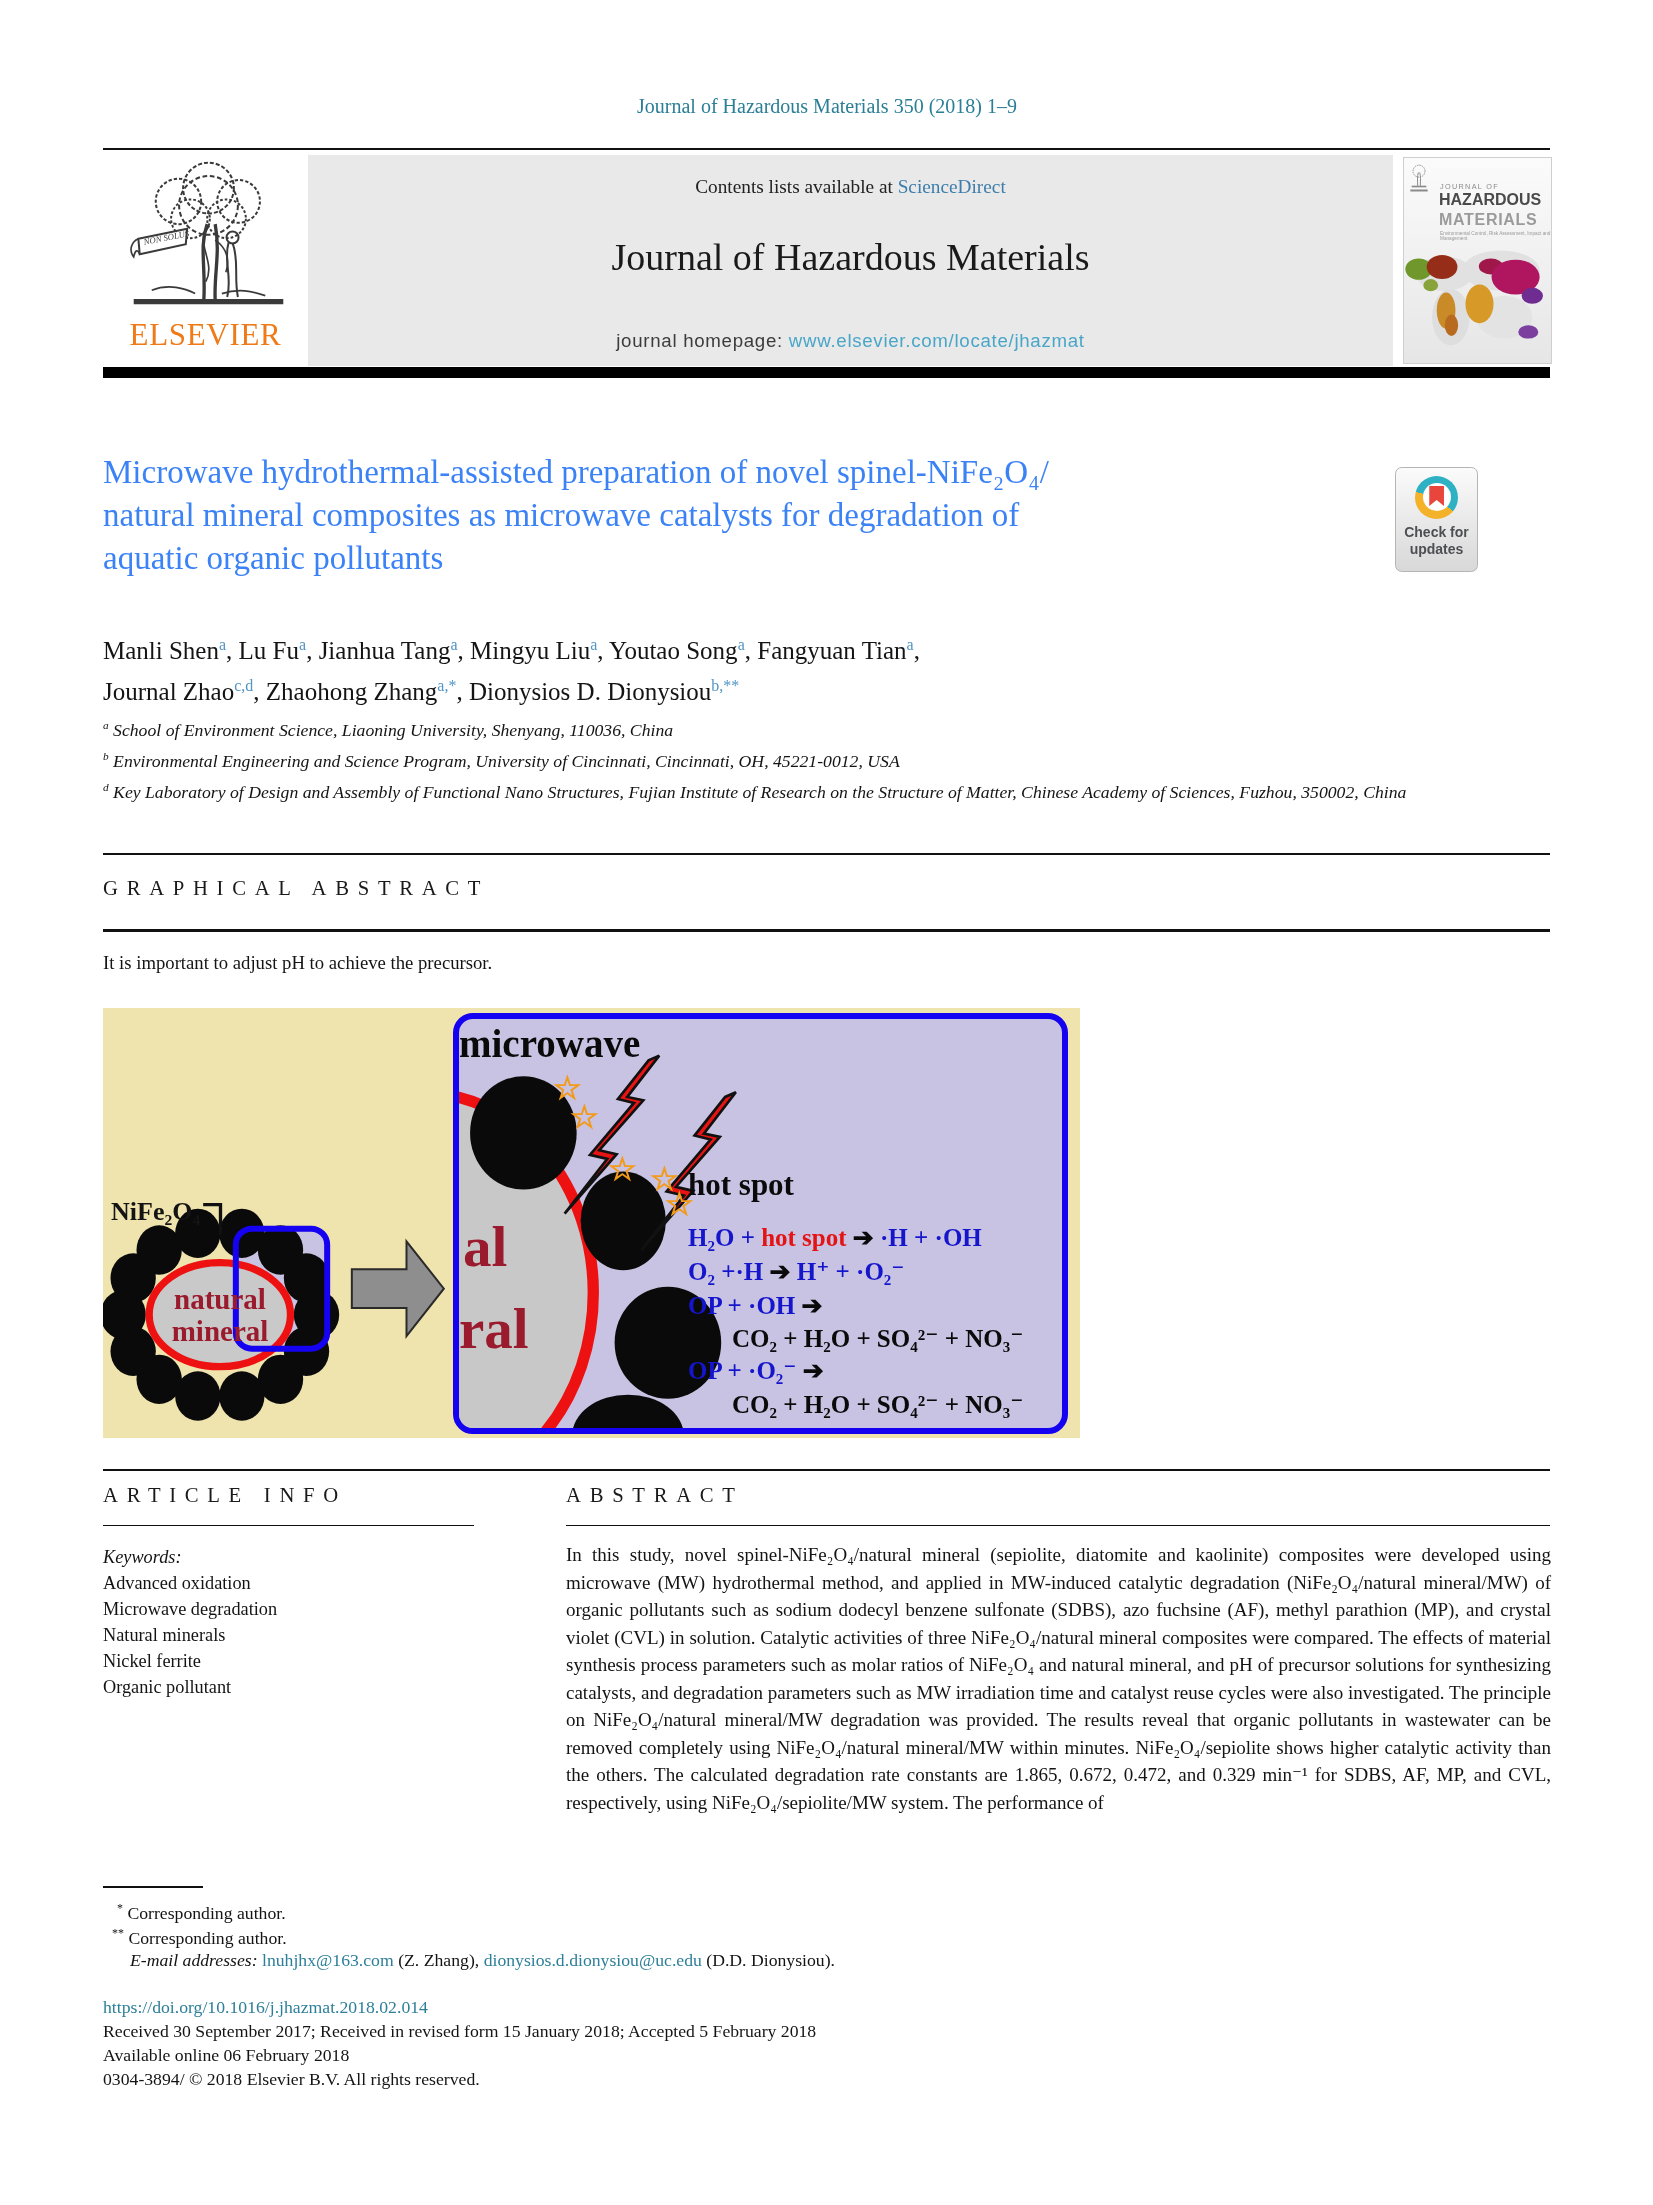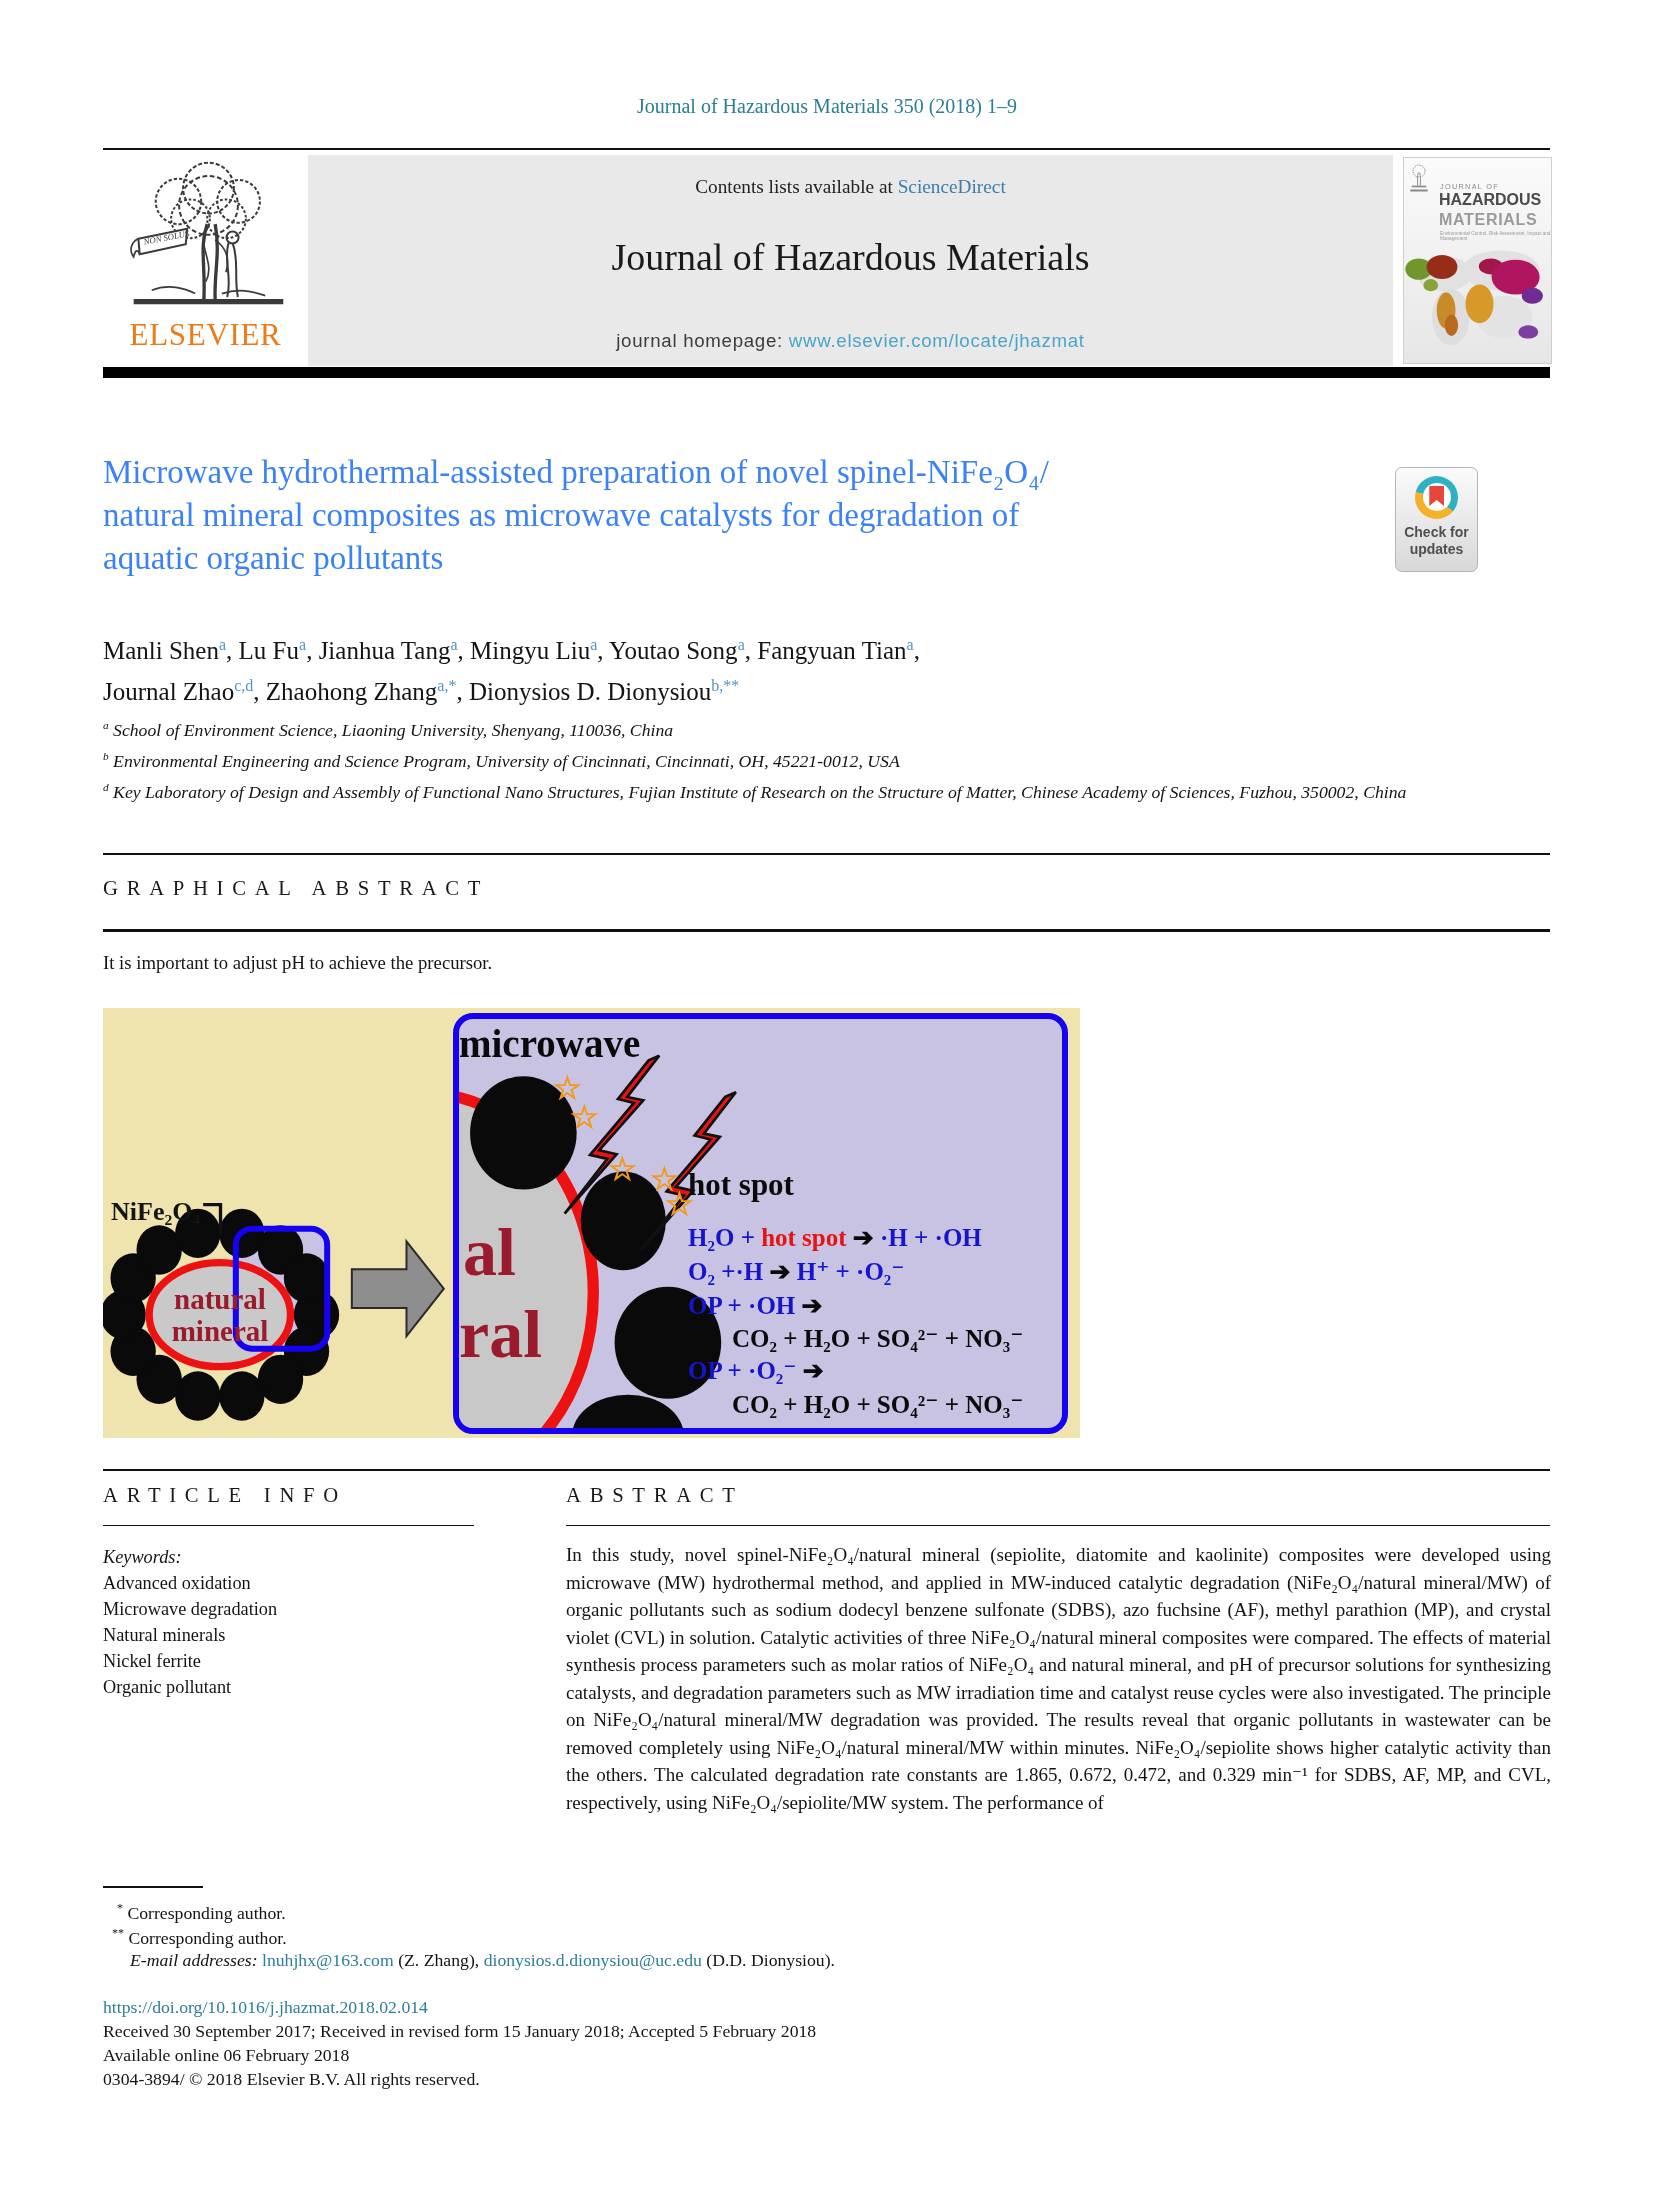--- a/index.html
+++ b/index.html
@@ -61,21 +61,21 @@
   .pbox{position:absolute;left:350px;top:5.3px;width:615px;height:421px;box-sizing:border-box;
         background:#c9c3e3;border:6px solid #1502f0;border-radius:20px;overflow:hidden;}
   .nife-label{position:absolute;left:8px;top:189px;font-size:26px;font-weight:bold;}
   .natmin{position:absolute;left:27px;top:275px;width:180px;text-align:center;font-size:29px;line-height:32px;
           font-weight:bold;color:#9b1b2e;}
   .microwave{position:absolute;left:0;top:1.3px;width:100%;text-align:left;font-size:39px;font-weight:bold;color:#0a0a0a;}
   .hotspot{position:absolute;left:229px;top:148px;font-size:31px;font-weight:bold;color:#0a0a0a;}
   .star{position:absolute;font-size:32px;font-weight:bold;color:#f29a1a;line-height:1;}
   .eq{position:absolute;font-size:25px;font-weight:bold;white-space:nowrap;}
   .eb{color:#1515cc;} .er{color:#e51414;} .ek{color:#0a0a0a;}
-  .frag{position:absolute;font-size:68px;font-weight:bold;color:#9b1b2e;line-height:1;}
+  .frag{position:absolute;font-size:57px;font-weight:bold;color:#9b1b2e;line-height:1;}
 
   
   .keywords{left:103px;top:1544px;width:427px;font-size:18.3px;line-height:26px;}
   .kw-label{font-style:italic;}
   .abstract-text{left:566px;top:1541px;width:985px;font-size:19px;line-height:27.5px;text-align:justify;}
 
   
   .fnote{font-size:17.7px;}
   .fnote sup{font-size:12px;}
   .em-label{font-style:italic;}

